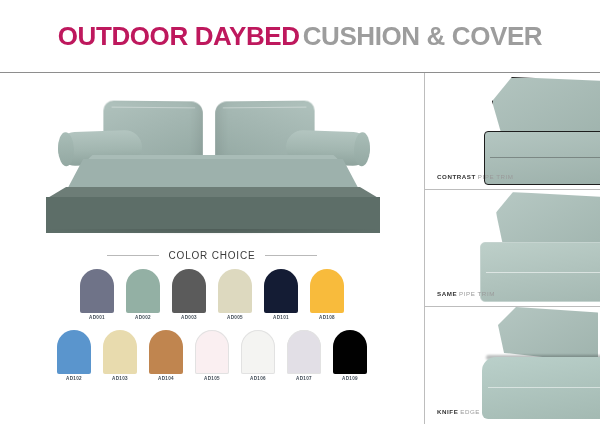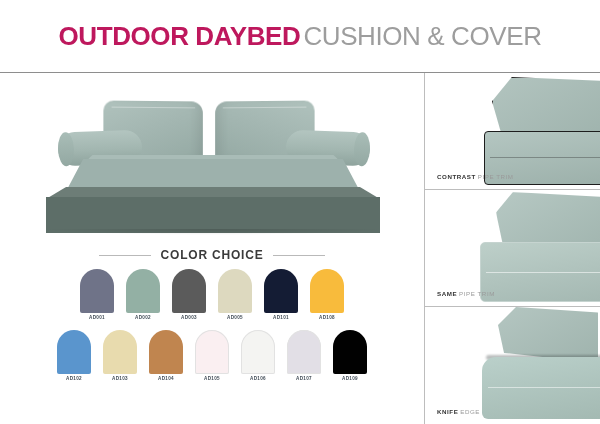--- a/index.html
+++ b/index.html
@@ -3,21 +3,21 @@
 <meta charset="utf-8">
 <style>
   html,body{margin:0;padding:0;background:#ffffff;}
   body{width:600px;height:424px;overflow:hidden;font-family:"Liberation Sans",sans-serif;-webkit-font-smoothing:antialiased;}
   .page{position:relative;width:600px;height:424px;background:#fff;box-sizing:border-box;}
 
   
   .header{position:absolute;left:0;top:0;width:600px;height:72px;display:flex;align-items:center;justify-content:center;}
   .title{font-size:26px;letter-spacing:-0.4px;white-space:nowrap;line-height:1;}
   .title .t-bold{font-weight:800;color:#be185d;}
-  .title .t-light{font-weight:400;color:#9d9d9d;margin-left:3px;}
+  .title .t-light{font-weight:700;color:#9d9d9d;margin-left:3px;}
   .hr-head{position:absolute;left:0;top:72px;width:600px;height:1px;background:#8e8e8e;}
 
   
   .left-col{position:absolute;left:0;top:73px;width:424px;height:351px;}
   .right-col{position:absolute;left:424px;top:73px;width:176px;height:351px;border-left:1px solid #bdbdbd;box-sizing:border-box;}
 
   
   .hero{position:absolute;left:0;top:0;width:424px;height:165px;}
   .hero-stage{position:absolute;left:18px;top:6px;width:390px;height:156px;}
 
@@ -54,21 +54,21 @@
   .bolster.left{left:40px;transform:rotate(-2deg);}
   .bolster.right{left:268px;transform:rotate(2deg);}
   .bolster-cap{position:absolute;top:0;width:16px;height:34px;border-radius:50%;
     background:linear-gradient(180deg,#a9bdb7,#93a8a2);}
   .bolster.left .bolster-cap{left:0;}
   .bolster.right .bolster-cap{right:0;}
 
   
   .cc-head{position:absolute;left:0;top:172px;width:424px;height:20px;display:flex;align-items:center;justify-content:center;gap:10px;}
   .cc-rule{width:52px;height:1px;background:#b9b9b9;}
-  .cc-title{font-size:12px;font-weight:700;letter-spacing:.8px;color:#3b3b3b;white-space:nowrap;}
+  .cc-title{font-size:10px;font-weight:400;letter-spacing:.8px;color:#3b3b3b;white-space:nowrap;}
 
   .swatch-grid{position:absolute;left:0;top:196px;width:424px;}
   .swatch-row{display:flex;justify-content:center;gap:12px;margin-bottom:10px;}
   .swatch{width:34px;}
   .chip{width:34px;height:44px;border-radius:17px 17px 2px 2px;}
   .chip.outline{box-shadow:inset 0 0 0 1px #e2e2e2;}
   .chip-label{margin-top:2px;text-align:center;font-size:4.6px;font-weight:700;letter-spacing:.3px;color:#3f4a55;}
 
   
   .rpanel{position:relative;width:100%;height:117px;box-sizing:border-box;border-bottom:1px solid #bdbdbd;overflow:hidden;background:#fff;}

